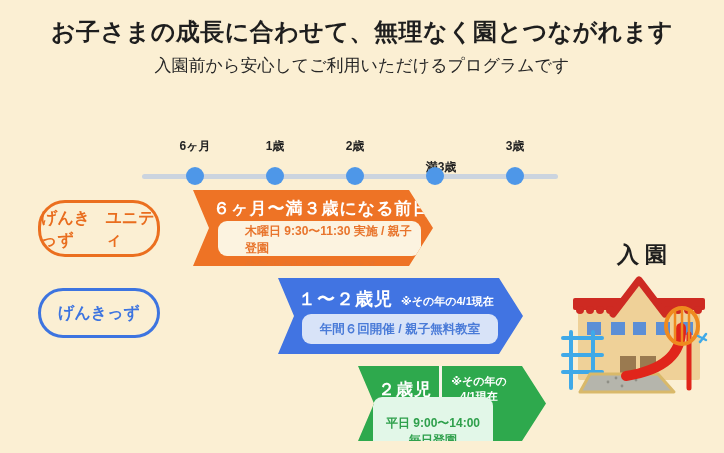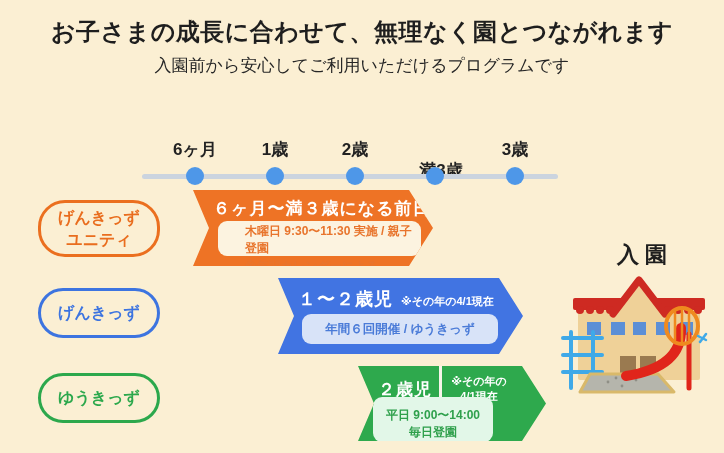--- a/index.html
+++ b/index.html
@@ -14,28 +14,28 @@
     font-size:24px;font-weight:800;letter-spacing:.5px;}
   .subtitle{position:absolute;top:54px;left:0;width:724px;text-align:center;
     font-size:17px;font-weight:400;color:#262626;}
   
   .tour-badge{position:absolute;left:189px;top:90px;width:334px;height:27px;
     background:#FEF7E6;border:3px solid #E0312B;border-radius:17px;
     display:flex;align-items:center;justify-content:center;gap:7px;}
   .tour-badge .txt{font-size:15.5px;font-weight:800;color:#111;}
   
   .tl-label{position:absolute;top:138px;transform:translateX(-50%);
-    font-size:17px;font-weight:600;color:#222;white-space:nowrap;}
+    font-size:12px;font-weight:600;color:#222;white-space:nowrap;}
   .tl-line{position:absolute;left:142px;top:174px;width:416px;height:5px;
     border-radius:3px;background:#CBD4DF;}
   .tl-dot{position:absolute;top:167px;width:18px;height:18px;border-radius:50%;
     background:#4E97E8;}
   
   .pill{position:absolute;left:38px;width:116px;border-radius:27px;
-    display:flex;flex-direction:column;align-items:center;justify-content:center;
+    display:flex;flex-direction:row;align-items:center;justify-content:center;
     font-size:16px;font-weight:800;line-height:1.35;background:transparent;}
   .pill-orange{top:200px;height:51px;border:3px solid #EB6F1F;color:#E96D1E;}
   .pill-blue{top:288px;height:44px;border:3px solid #3D74E0;color:#3D74E0;}
   .pill-green{top:373px;height:44px;border:3px solid #2CA84C;color:#2CA84C;}
   
   .banner{position:absolute;
     clip-path:polygon(0 0,calc(100% - 24px) 0,100% 50%,calc(100% - 24px) 100%,0 100%,16px 50%);}
   .banner-orange{left:193px;top:190px;width:240px;height:76px;background:#EE7325;}
   .banner-blue{left:278px;top:278px;width:245px;height:76px;background:#4174E2;}
   .banner-green{left:358px;top:366px;width:188px;height:75px;background:#2EA94D;}
@@ -44,21 +44,21 @@
   .title-row{position:absolute;left:20px;right:26px;top:9px;
     color:#fff;white-space:nowrap;}
   .title-row .big{font-weight:800;font-size:18px;letter-spacing:1px;}
   .title-row .small{font-weight:800;font-size:11px;margin-left:8px;}
   .detail{position:absolute;border-radius:9px;font-weight:600;}
   .detail-orange{left:25px;top:31px;width:176px;height:33px;background:#FCF3E0;
     color:#E8742C;font-size:12px;line-height:1.45;padding:2px 0 0 27px;text-align:left;}
   .detail-blue{left:24px;top:36px;width:196px;height:30px;background:#D8E3F8;
     color:#4A7BD8;font-size:12.5px;display:flex;align-items:center;justify-content:center;}
   .detail-green{left:15px;top:31px;width:120px;height:35px;background:#E2F7E8;
-    color:#2FA04C;font-size:12px;line-height:1.45;text-align:center;padding-top:10px;z-index:2;}
+    color:#2FA04C;font-size:12px;line-height:1.45;text-align:center;padding-top:18px;z-index:2;}
   .g-divider{position:absolute;left:81px;top:0;bottom:0;width:3px;background:#F7F4EA;z-index:1;}
   .g-title{position:absolute;left:14px;width:66px;top:12px;text-align:center;
     color:#fff;font-weight:800;font-size:17px;letter-spacing:1px;}
   .g-note{position:absolute;left:86px;width:70px;top:8px;text-align:center;
     color:#fff;font-weight:800;font-size:11px;line-height:1.35;}
   
   .entry-label{position:absolute;left:600px;top:240px;width:84px;text-align:center;
     font-size:22px;font-weight:800;letter-spacing:6px;padding-left:6px;box-sizing:border-box;font-family:Liberation Mono, monospace;}
   .illustration{position:absolute;left:560px;top:276px;width:158px;height:126px;}
 </style>
@@ -83,38 +83,35 @@
   <div class="tl-dot" style="left:426px;"></div>
   <div class="tl-dot" style="left:506px;"></div>
 
   <div class="pill pill-orange">
     <div>げんきっず</div>
     <div>ユニティ</div>
   </div>
   <div class="pill pill-blue">
     <div>げんきっず</div>
   </div>
-  <div class="pill pill-green">
-    <div>ゆうきっず</div>
-  </div>
 
   <div class="banner banner-orange">
     <div class="banner-title">６ヶ月〜満３歳になる前日</div>
     <div class="detail detail-orange">
       <div>木曜日 9:30〜11:30 実施 / 親子登園</div>
       <div>※年間カレンダーによる</div>
     </div>
   </div>
 
   <div class="banner banner-blue">
     <div class="title-row">
       <span class="big">１〜２歳児</span><span class="small">※その年の4/1現在</span>
     </div>
     <div class="detail detail-blue">
-      <div>年間６回開催 / ゆうきっず</div>
+      <div>年間６回開催 / 親子無料教室</div>
     </div>
   </div>
 
   <div class="banner banner-green">
     <div class="g-divider"></div>
     <div class="g-title">２歳児</div>
     <div class="g-note">
       <div>※その年の</div>
       <div>4/1現在</div>
     </div>

